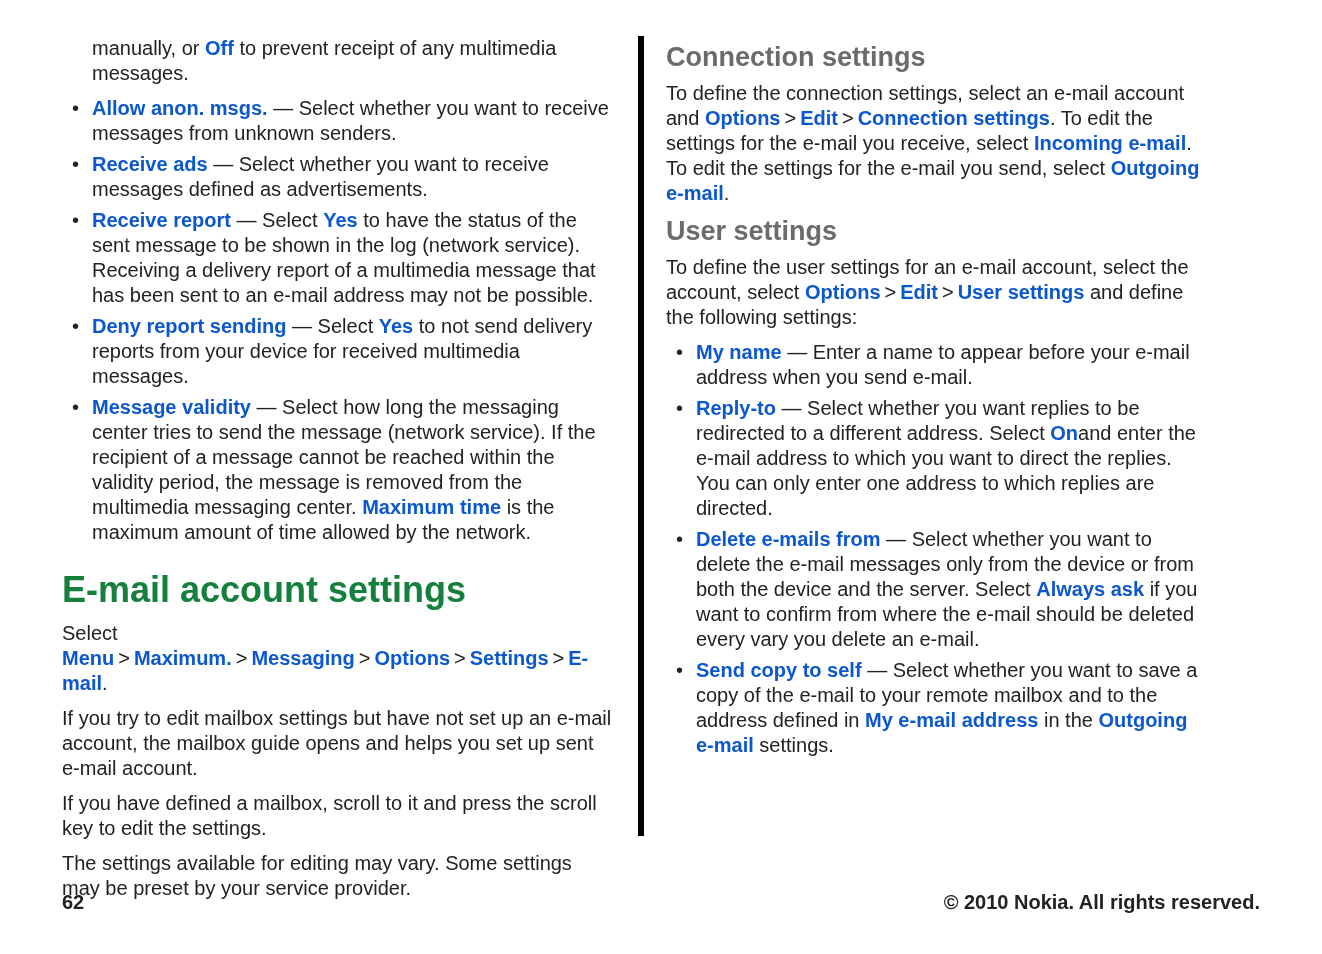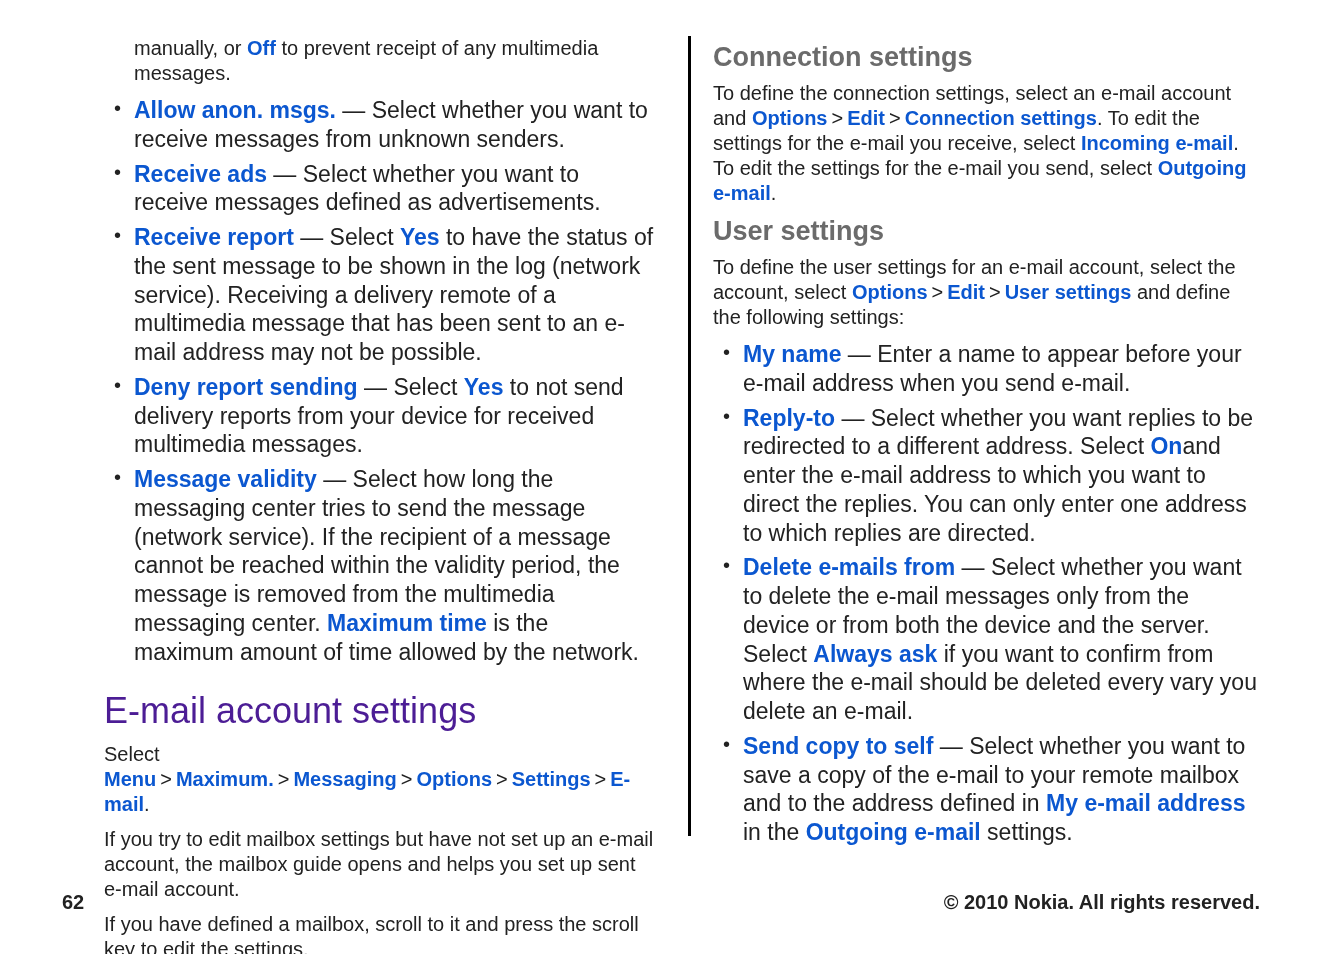--- a/index.html
+++ b/index.html
@@ -5,39 +5,38 @@
   * { box-sizing: border-box; margin: 0; padding: 0; }
   html, body { width: 1322px; height: 954px; }
   body {
     font-family: Arial, Helvetica, sans-serif;
     color: #222;
     padding: 36px 62px 0 62px;
     position: relative;
   }
   .columns {
     display: flex;
-    gap: 12px;
+    gap: 4px;
     height: 800px;
-    justify-content: flex-end;
   }
   .col {
     width: 572px;
     padding-right: 22px;
   }
   .col-right {
-    border-left: 3px solid #000000;
+    border-left: 6px solid #000000;
     padding-left: 22px;
     padding-right: 0;
   }
   .hw { color: #0b57d0; font-weight: 700; }
   p { font-size: 20px; line-height: 1.25; margin-bottom: 10px; }
   ul { list-style: none; padding-left: 16px; }
-  li { font-size: 23px; line-height: 1.25; margin-bottom: 6px; position: relative; padding-left: 14px; }
+  li { font-size: 20px; line-height: 1.25; margin-bottom: 6px; position: relative; padding-left: 14px; }
   li::before { content: "•"; position: absolute; left: -6px; top: 0; color: #222; font-size: 20px; }
-  h1 { font-size: 36px; font-weight: 400; color: #4c1d95; margin: 24px 0 10px 0; }
+  h1 { font-size: 36px; font-weight: 700; color: #15803d; margin: 24px 0 10px 0; }
   h2 { font-size: 27px; font-weight: 700; color: #6b6b6b; margin: 6px 0 8px 0; }
   .footer {
     position: absolute;
     bottom: 40px;
     left: 62px;
     right: 62px;
     display: flex;
     justify-content: space-between;
     font-size: 20px;
     font-weight: 700;
@@ -48,21 +47,21 @@
 <body>
 
 <div class="columns">
   <div class="col">
     <p style="padding-left:30px;">
       <span>manually, or </span><span class="hw">Off</span><span> to prevent receipt of any multimedia messages.</span>
     </p>
     <ul>
       <li><span class="hw">Allow anon. msgs.</span><span> — Select whether you want to receive messages from unknown senders.</span></li>
       <li><span class="hw">Receive ads</span><span> — Select whether you want to receive messages defined as advertisements.</span></li>
-      <li><span class="hw">Receive report</span><span> — Select </span><span class="hw">Yes</span><span> to have the status of the sent message to be shown in the log (network service). Receiving a delivery remote of a multimedia message that has been sent to an e-mail address may not be possible.</span></li>
+      <li><span class="hw">Receive report</span><span> — Select </span><span class="hw">Yes</span><span> to have the status of the sent message to be shown in the log (network service). Receiving a delivery report of a multimedia message that has been sent to an e-mail address may not be possible.</span></li>
       <li><span class="hw">Deny report sending</span><span> — Select </span><span class="hw">Yes</span><span> to not send delivery reports from your device for received multimedia messages.</span></li>
       <li><span class="hw">Message validity</span><span> — Select how long the messaging center tries to send the message (network service). If the recipient of a message cannot be reached within the validity period, the message is removed from the multimedia messaging center. </span><span class="hw">Maximum time</span><span> is the maximum amount of time allowed by the network.</span></li>
     </ul>
 
     <h1>E-mail account settings</h1>
     <p>
       <span>Select </span><span class="hw">Menu</span><span class="gt">&gt;</span><span class="hw">Maximum.</span><span class="gt">&gt;</span><span class="hw">Messaging</span><span class="gt">&gt;</span><span class="hw">Options</span><span class="gt">&gt;</span><span class="hw">Settings</span><span class="gt">&gt;</span><span class="hw">E-mail</span>.
     </p>
     <p>If you try to edit mailbox settings but have not set up an e-mail account, the mailbox guide opens and helps you set up sent e-mail account.</p>
     <p>If you have defined a mailbox, scroll to it and press the scroll key to edit the settings.</p>

